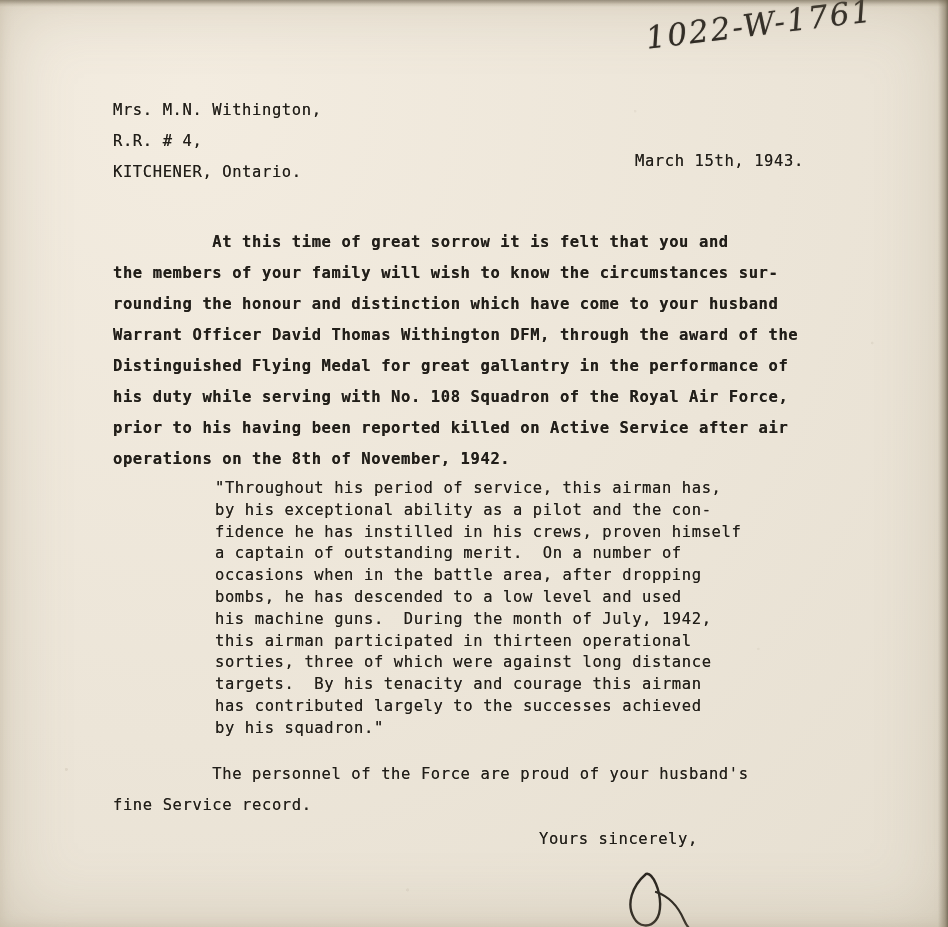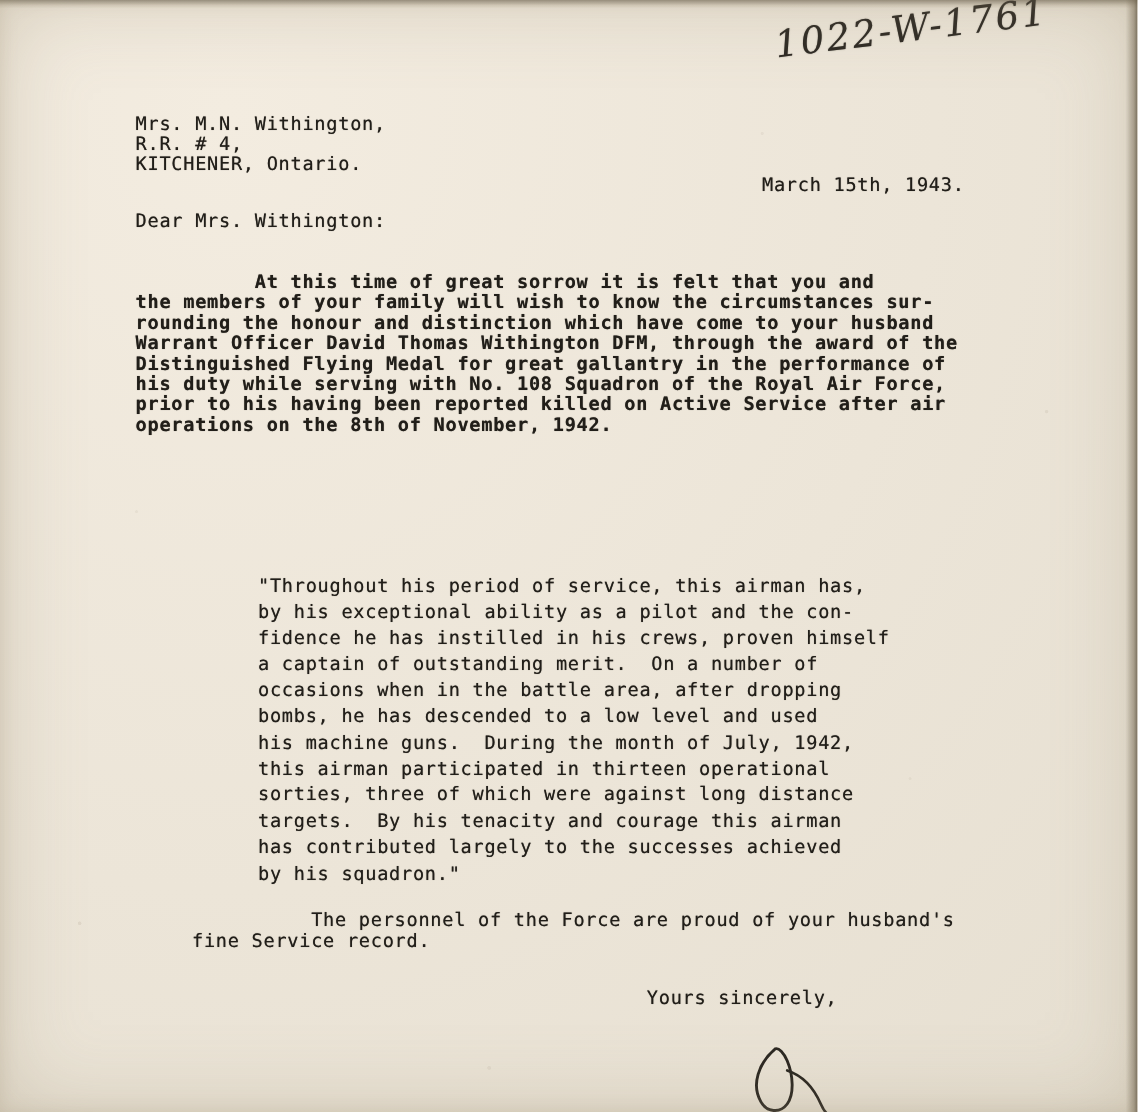--- a/index.html
+++ b/index.html
@@ -72,21 +72,21 @@
     transform: rotate(-7deg);
     white-space: nowrap;
     text-shadow: 0 0 1px rgba(40,36,30,.5);
   }
 
   
   .typed {
     font-family: "DejaVu Sans Mono", monospace;
     color: #211e19;
     font-size: 15.5px;
-    line-height: 17px;
+    line-height: 31px;
     letter-spacing: .6px;
     white-space: pre;
     text-shadow: 0 0 .6px rgba(35,32,26,.75);
   }
 
   #address-block {
     position: absolute;
     top: 95px;
     left: 113px;
   }
@@ -114,21 +114,20 @@
   #citation {
     position: absolute;
     top: 478px;
     left: 215px;
     line-height: 21.8px;
   }
   #para-3 {
     position: absolute;
     top: 759px;
     left: 113px;
-    margin-left: 47px;
   }
   #closing {
     position: absolute;
     top: 824px;
     left: 539px;
   }
 
   
   #signature {
     position: absolute;
@@ -149,21 +148,20 @@
   <div id="right-edge"></div>
 
   <div id="ref-number">1022-W-1761</div>
 
   <div id="address-block" class="typed"><span>Mrs. M.N. Withington,</span>
 <span>R.R. # 4,</span>
 <span>KITCHENER, Ontario.</span></div>
 
   <div id="date-line" class="typed">March 15th, 1943.</div>
 
-  <div id="salutation" class="typed">Dear Mrs. Withington:</div>
 
   <div id="para-1" class="typed">          At this time of great sorrow it is felt that you and
 the members of your family will wish to know the circumstances sur-
 rounding the honour and distinction which have come to your husband
 Warrant Officer David Thomas Withington DFM, through the award of the
 Distinguished Flying Medal for great gallantry in the performance of
 his duty while serving with No. 108 Squadron of the Royal Air Force,
 prior to his having been reported killed on Active Service after air
 operations on the 8th of November, 1942.</div>
 

